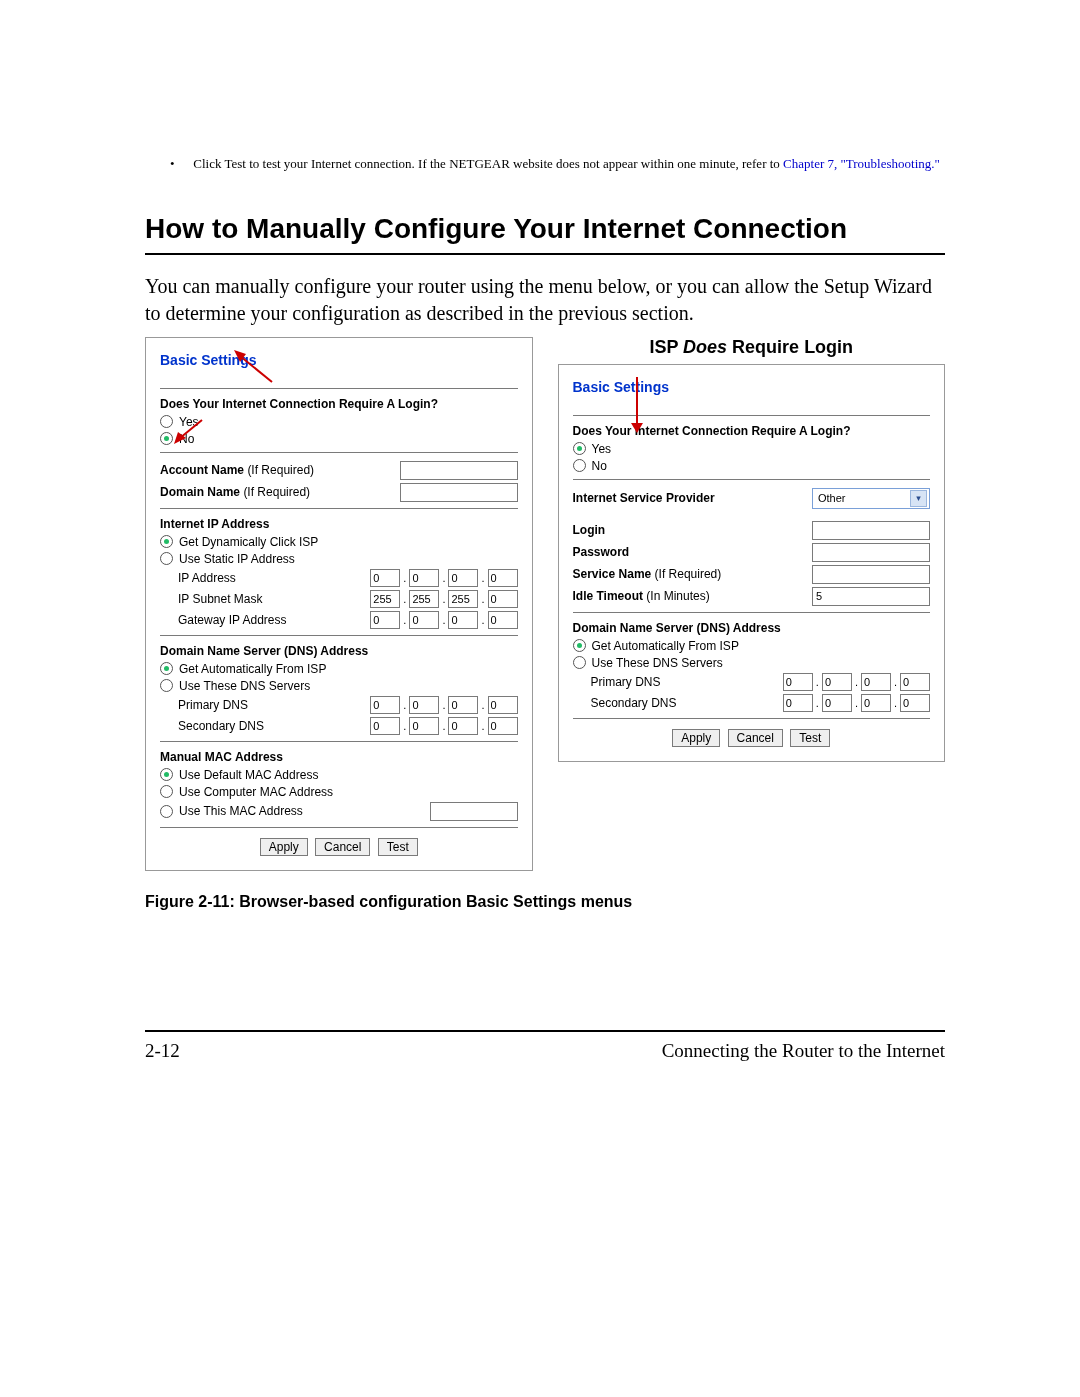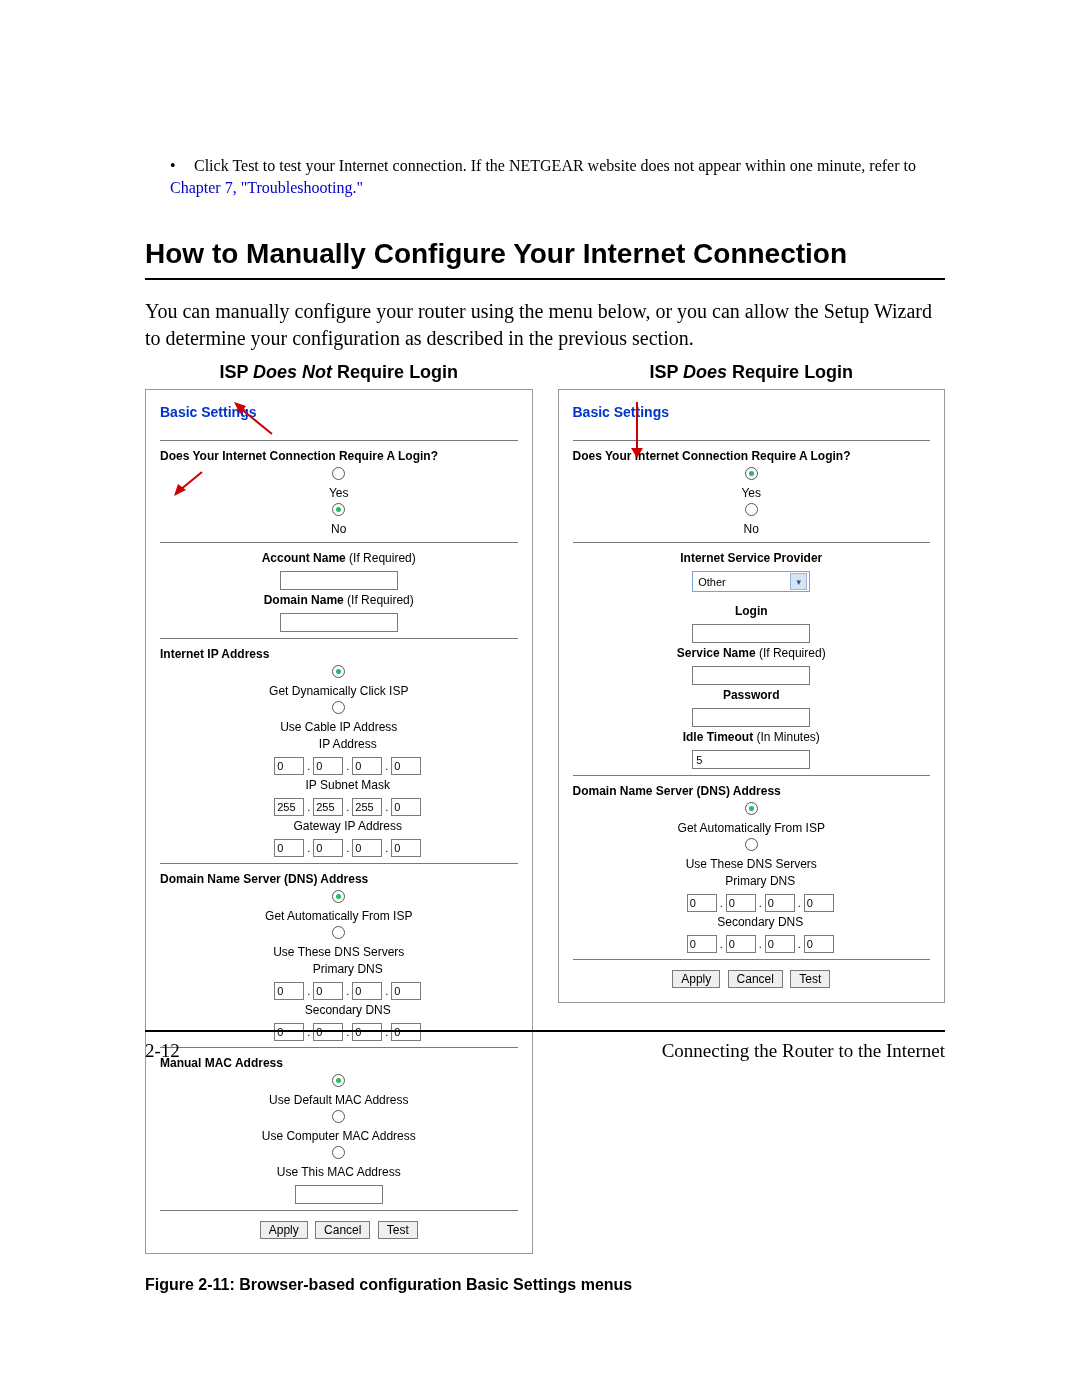--- a/index.html
+++ b/index.html
@@ -18,21 +18,21 @@
     box-sizing: border-box;
   }
   .running-header {
     font-style: italic;
     font-size: 19px;
     border-bottom: 2px solid #000;
     padding-bottom: 8px;
     margin-bottom: 30px;
   }
   .bullet-block {
-    font-size: 16px;
+    font-size: 13px;
     line-height: 1.35;
     margin: 0 0 40px 25px;
   }
   .bullet-block .bullet {
     display: inline-block;
     width: 20px;
   }
   .link { color: #0000cc; }
   h2.section-title {
     font-family: Arial, Helvetica, sans-serif;
@@ -80,21 +80,20 @@
     border: none;
     border-top: 1px solid #7a7a7a;
     margin: 6px 0 8px 0;
   }
   .group-label { font-weight: bold; margin: 6px 0 4px 0; }
   .radio-row, .field-row {
     display: flex;
     align-items: center;
     margin: 3px 0;
     gap: 6px;
-    flex-direction: column;
   }
   .field-row.indent { margin-left: 18px; }
   .field-row .flabel { flex: 1; }
   .radio {
     width: 11px; height: 11px; border: 1px solid #555; border-radius: 50%;
     display: inline-flex; align-items: center; justify-content: center;
     background: #fff;
   }
   .radio.checked::after {
     content: ""; width: 5px; height: 5px; background: #2b6; border-radius: 50%;
@@ -161,23 +160,20 @@
     <span class="link">Chapter 7, "Troubleshooting."</span>
   </div>
 
   <h2 class="section-title">How to Manually Configure Your Internet Connection</h2>
 
   <p class="body-text">You can manually configure your router using the menu below, or you can allow the Setup Wizard to determine your configuration as described in the previous section.</p>
 
   <div class="columns">
 
     <div class="col">
-      <div class="col-title">
-        <span>ISP </span><em>Does Not</em><span> Require Login</span>
-      </div>
       <div class="panel" style="position:relative;">
         <span class="panel-title">Basic Settings</span>
 
         
         <svg class="arrow" style="left:88px; top:12px;" width="40" height="34">
           <line class="ptr-line" x1="38" y1="32" x2="6" y2="6"></line>
           <polygon class="ptr-head" points="0,0 12,4 6,12"></polygon>
         </svg>
 
         <hr class="section-hr">
@@ -209,21 +205,21 @@
         </div>
 
         <hr class="section-hr">
         <div class="group-label">Internet IP Address</div>
         <div class="radio-row">
           <span class="radio checked"></span>
           <span>Get Dynamically Click ISP</span>
         </div>
         <div class="radio-row">
           <span class="radio"></span>
-          <span>Use Cable IP Address</span>
+          <span>Use Static IP Address</span>
         </div>
         <div class="field-row indent">
           <span class="flabel">IP Address</span>
           <span class="ip-inputs">
             <input class="octet" value="0" style="">
               <span class="dot">.</span>
             <input class="octet" value="0" style="">
               <span class="dot">.</span>
             <input class="octet" value="0" style="">
               <span class="dot">.</span>
@@ -346,25 +342,25 @@
             <span>Other</span>
             <span class="chev">▾</span>
           </span>
         </div>
         <div style="height:6px"></div>
         <div class="field-row">
           <span class="flabel"><b>Login</b></span>
           <input class="text-input" style="">
         </div>
         <div class="field-row">
+          <span class="flabel"><b>Password</b></span>
+          <input class="text-input" style="">
+        </div>
+        <div class="field-row">
           <span class="flabel"><b>Service Name</b> <span>(If Required)</span></span>
-          <input class="text-input" style="">
-        </div>
-        <div class="field-row">
-          <span class="flabel"><b>Password</b></span>
           <input class="text-input" style="">
         </div>
         <div class="field-row">
           <span class="flabel"><b>Idle Timeout</b> <span>(In Minutes)</span></span>
           <input class="text-input" style="width: 110px;" value="5">
         </div>
 
         <hr class="section-hr">
         <div class="group-label">Domain Name Server (DNS) Address</div>
         <div class="radio-row">

